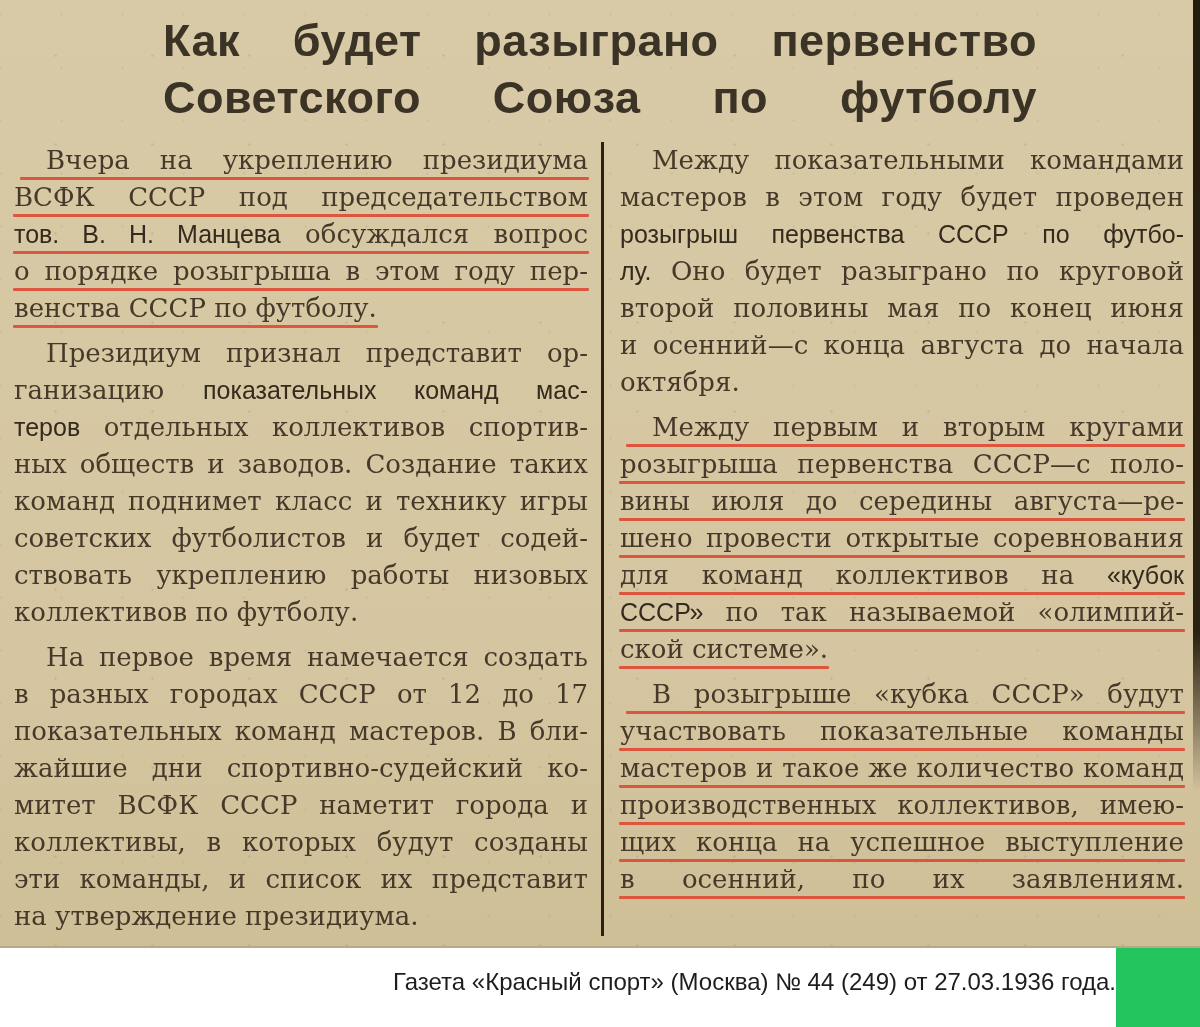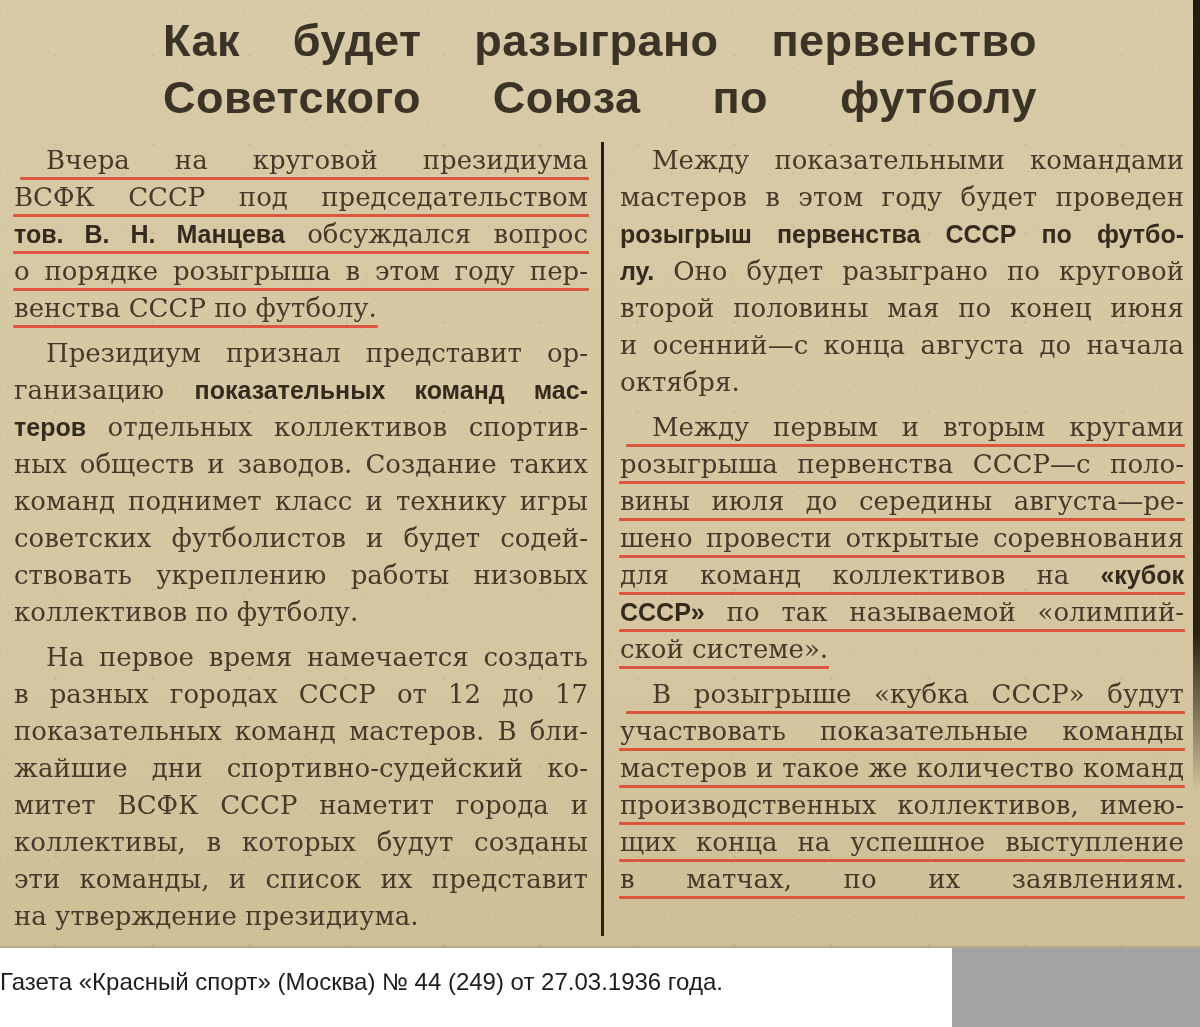--- a/index.html
+++ b/index.html
@@ -1,16 +1,16 @@
 <!DOCTYPE html>
 <html><head>
 <meta charset="utf-8">
 <style>
   html,body{margin:0;padding:0;background:#ffffff;}
-  .stage{position:relative;width:1200px;height:1027px;background:#a3a3a3;overflow:hidden;
+  .stage{position:relative;width:1200px;height:1027px;background:#22c55e;overflow:hidden;
          font-family:"DejaVu Serif", serif;}
   
   .clip{position:absolute;left:0;top:0;width:1200px;height:946px;
         background-image:
           radial-gradient(rgba(104,84,48,.13) 1px, transparent 1.6px),
           radial-gradient(rgba(104,84,48,.09) 1px, transparent 1.6px),
           linear-gradient(#d8caa6 0%, #d5c6a1 70%, #cfbf97 100%);
         background-size:97px 89px, 61px 53px, 100% 100%;
         background-position:7px 11px, 31px 41px, 0 0;
         border-bottom:2px solid #b6a988;
@@ -31,24 +31,24 @@
   .line{position:relative;height:37px;line-height:37px;font-size:26px;color:#46392a;
         text-align:justify;text-align-last:justify;white-space:nowrap;}
   .line .inner{display:block;white-space:normal;}
   .line.ind .inner{text-indent:32px;}
   .line.end{text-align:left;text-align-last:auto;}
   .line.end .inner{display:inline-block;text-indent:0;}
   .line.u .inner{position:relative;}
   .line.u .inner::after{content:"";position:absolute;left:-1px;right:-1px;bottom:-1px;
         height:3px;background:#df4531;opacity:.88;border-radius:1px;}
   .line.u.ind .inner::after{left:6px;}
-  .bb{font-family:"Liberation Sans",sans-serif;font-weight:700;font-size:25px;color:#342a1d;}
-  
-  .caption-area{position:absolute;left:0;top:948px;width:952px;height:79px;background:#ffffff;
-        display:flex;align-items:center;justify-content:flex-start;}
+  .bb{font-family:"Liberation Sans",sans-serif;font-weight:400;font-size:25px;color:#342a1d;}
+  
+  .caption-area{position:absolute;left:0;top:948px;width:1116px;height:79px;background:#ffffff;
+        display:flex;align-items:center;justify-content:flex-end;}
   .caption{font-family:"Liberation Sans",sans-serif;font-size:24px;color:#1d1d1d;
         transform:translateY(-6px);}
 </style>
 </head>
 <body>
 
 <div class="stage">
 
   <div class="clip">
     <div class="edge-right"></div>
@@ -56,21 +56,21 @@
     <div class="headline">
       <div class="hline">Как будет разыграно первенство</div>
       <div class="hline">Советского Союза по футболу</div>
     </div>
 
     <div class="divider"></div>
 
     <div class="col col-left" id="col-left">
         <div class="para">
           <div class="line u ind">
-            <span class="inner"><span>Вчера на круговой президиума</span></span>
+            <span class="inner"><span>Вчера на укреплению президиума</span></span>
           </div>
           <div class="line u">
             <span class="inner"><span>ВСФК СССР под председательством</span></span>
           </div>
           <div class="line u">
             <span class="inner"><span class="bb">тов. В. Н. Манцева</span><span> обсуждался вопрос</span></span>
           </div>
           <div class="line u">
             <span class="inner"><span>о порядке розыгрыша в этом году пер-</span></span>
           </div>
@@ -178,21 +178,21 @@
           <div class="line u">
             <span class="inner"><span>мастеров и такое же количество команд</span></span>
           </div>
           <div class="line u">
             <span class="inner"><span>производственных коллективов, имею-</span></span>
           </div>
           <div class="line u">
             <span class="inner"><span>щих конца на успешное выступление</span></span>
           </div>
           <div class="line u">
-            <span class="inner"><span>в матчах, по их заявлениям.</span></span>
+            <span class="inner"><span>в осенний, по их заявлениям.</span></span>
           </div>
         </div>
       </div>
   </div>
 
   <div class="caption-area">
     <div class="caption">Газета «Красный спорт» (Москва) № 44 (249) от 27.03.1936 года.</div>
   </div>
 
 </div>

